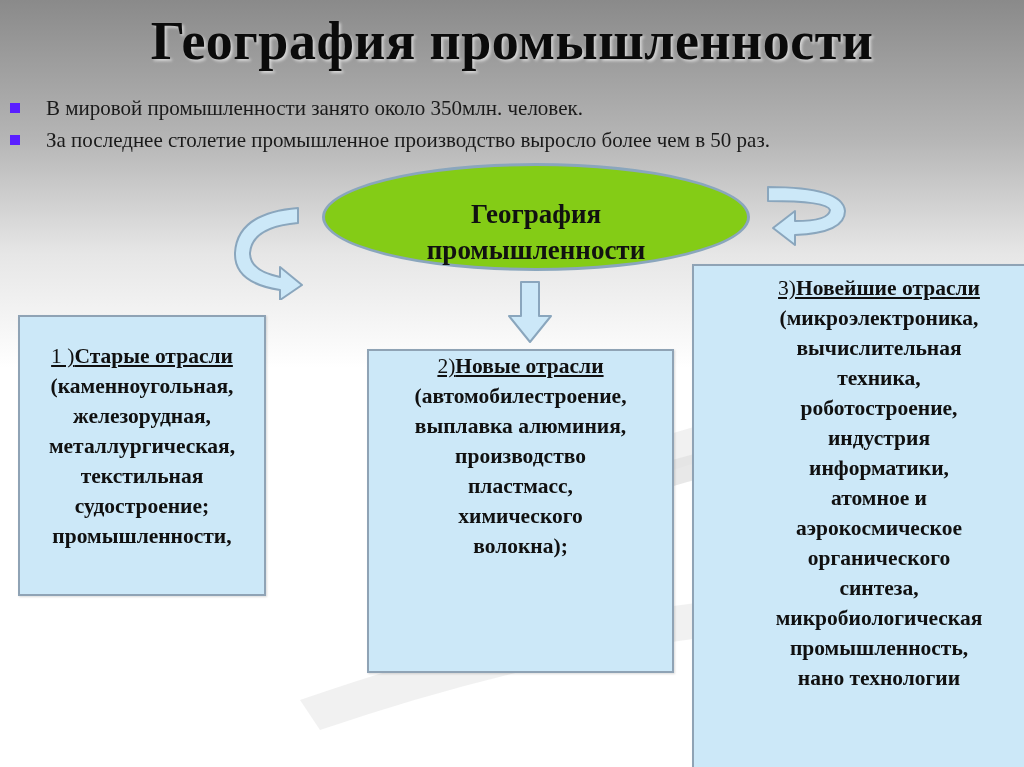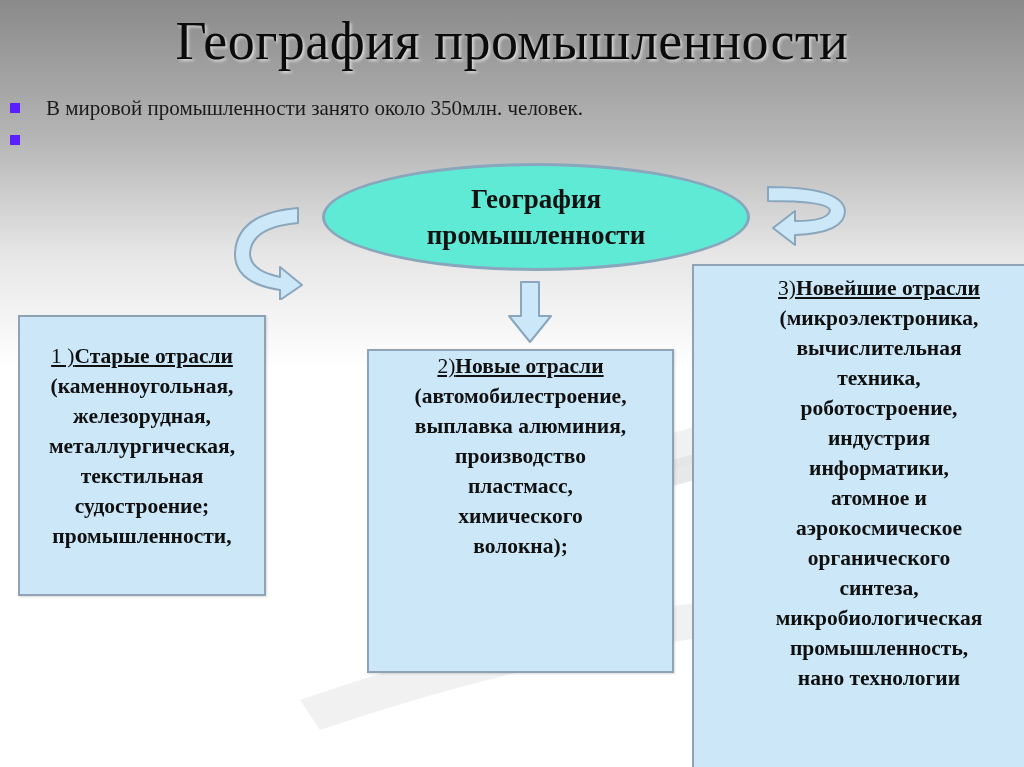--- a/index.html
+++ b/index.html
@@ -5,33 +5,33 @@
   html, body { margin:0; padding:0; }
   body {
     width:1024px; height:767px; overflow:hidden; position:relative;
     background: linear-gradient(to bottom, #8a8a8a 0%, #b5b5b5 18%, #e6e6e6 33%, #ffffff 48%, #ffffff 100%);
     font-family: "Liberation Serif", "DejaVu Serif", serif;
     color:#111;
   }
   .swoosh { position:absolute; left:0; top:0; width:1024px; height:767px; }
   .title {
     position:absolute; left:0; top:10px; width:1024px; text-align:center;
-    font-size:54px; font-weight:normal; color:#0b0b0b;
+    font-size:54px; font-weight:bold; color:#0b0b0b;
     text-shadow: 2px 2px 3px rgba(255,255,255,0.6);
     letter-spacing:0.5px;
   }
   .bullets { position:absolute; left:10px; top:92px; width:1010px; margin:0; padding:0; list-style:none; }
   .bullets li { position:relative; padding-left:36px; font-size:21px; line-height:32px; color:#1a1a1a; }
   .bullets .bullet-sq {
     position:absolute; left:0; top:11px; width:10px; height:10px; background:#5a1eff;
   }
   .ellipse {
     position:absolute; left:322px; top:163px; width:428px; height:108px;
-    border-radius:50%; background:#5eead4; border:3px solid #8aa6bd;
-    box-sizing:border-box; display:flex; align-items:center; justify-content:center;
+    border-radius:50%; background:#84cc16; border:3px solid #8aa6bd;
+    box-sizing:border-box; display:flex; align-items:flex-end; justify-content:center;
     text-align:center;
   }
   .ellipse span { font-size:27px; font-weight:bold; line-height:36px; width:300px; }
   .box {
     position:absolute; background:#cce8f8; border:2px solid #8fa3b5;
     box-sizing:border-box; text-align:center; font-weight:bold;
     font-size:21.5px; line-height:30px; color:#101010;
     box-shadow: 1px 1px 2px rgba(0,0,0,0.15);
   }
   .box .head { text-decoration:underline; }
@@ -53,20 +53,21 @@
 
 <div class="title">География промышленности</div>
 
 <ul class="bullets">
   <li>
     <span class="bullet-sq"></span>
     <span>В мировой промышленности занято около 350млн. человек.</span>
   </li>
   <li>
     <span class="bullet-sq"></span>
+    <span>За последнее столетие промышленное производство выросло более чем в 50 раз.</span>
   </li>
 </ul>
 
 <svg class="arrow" style="left:232px;top:205px;" width="75" height="95" viewBox="0 0 75 95">
   <path d="M66 3 L66 18 Q20 22 18 48 Q18 66 48 72 L48 62 L70 80 L48 95 L48 85 Q2 78 3 48 Q5 8 66 3 Z" fill="#cce8f8" stroke="#8aa6bd" stroke-width="2" stroke-linejoin="round"></path>
 </svg>
 
 <svg class="arrow" style="left:765px;top:183px;" width="85" height="65" viewBox="0 0 85 65">
   <path d="M3 4 Q78 4 80 28 Q80 50 30 52 L30 62 L8 45 L30 28 L30 38 Q64 38 65 27 Q62 18 3 18 Z" fill="#cce8f8" stroke="#8aa6bd" stroke-width="2" stroke-linejoin="round"></path>
 </svg>

